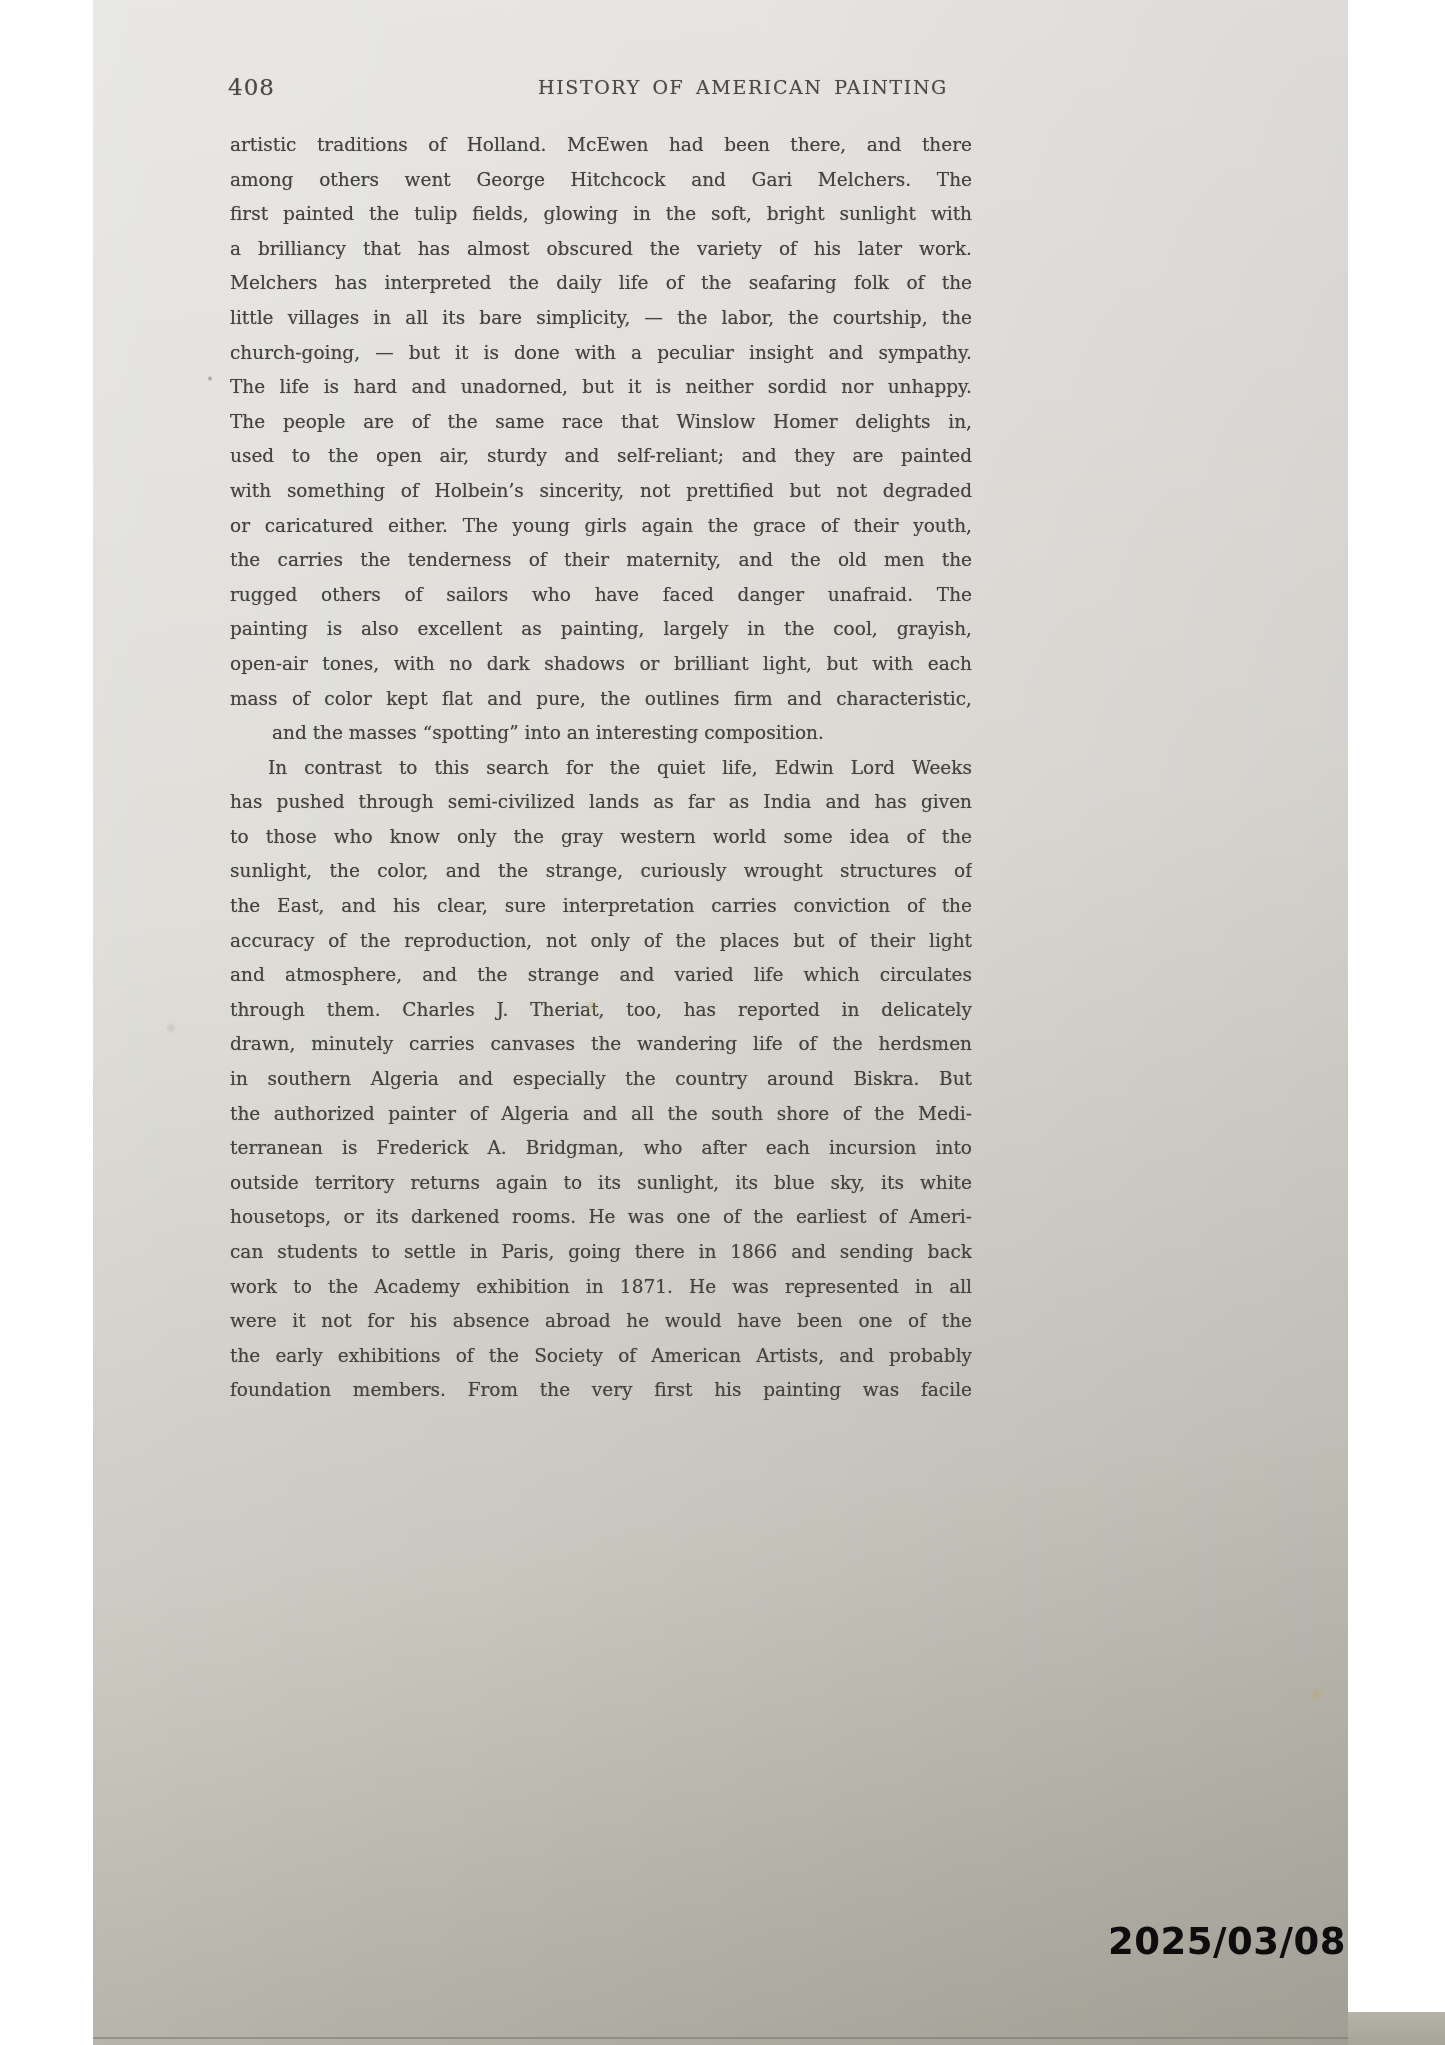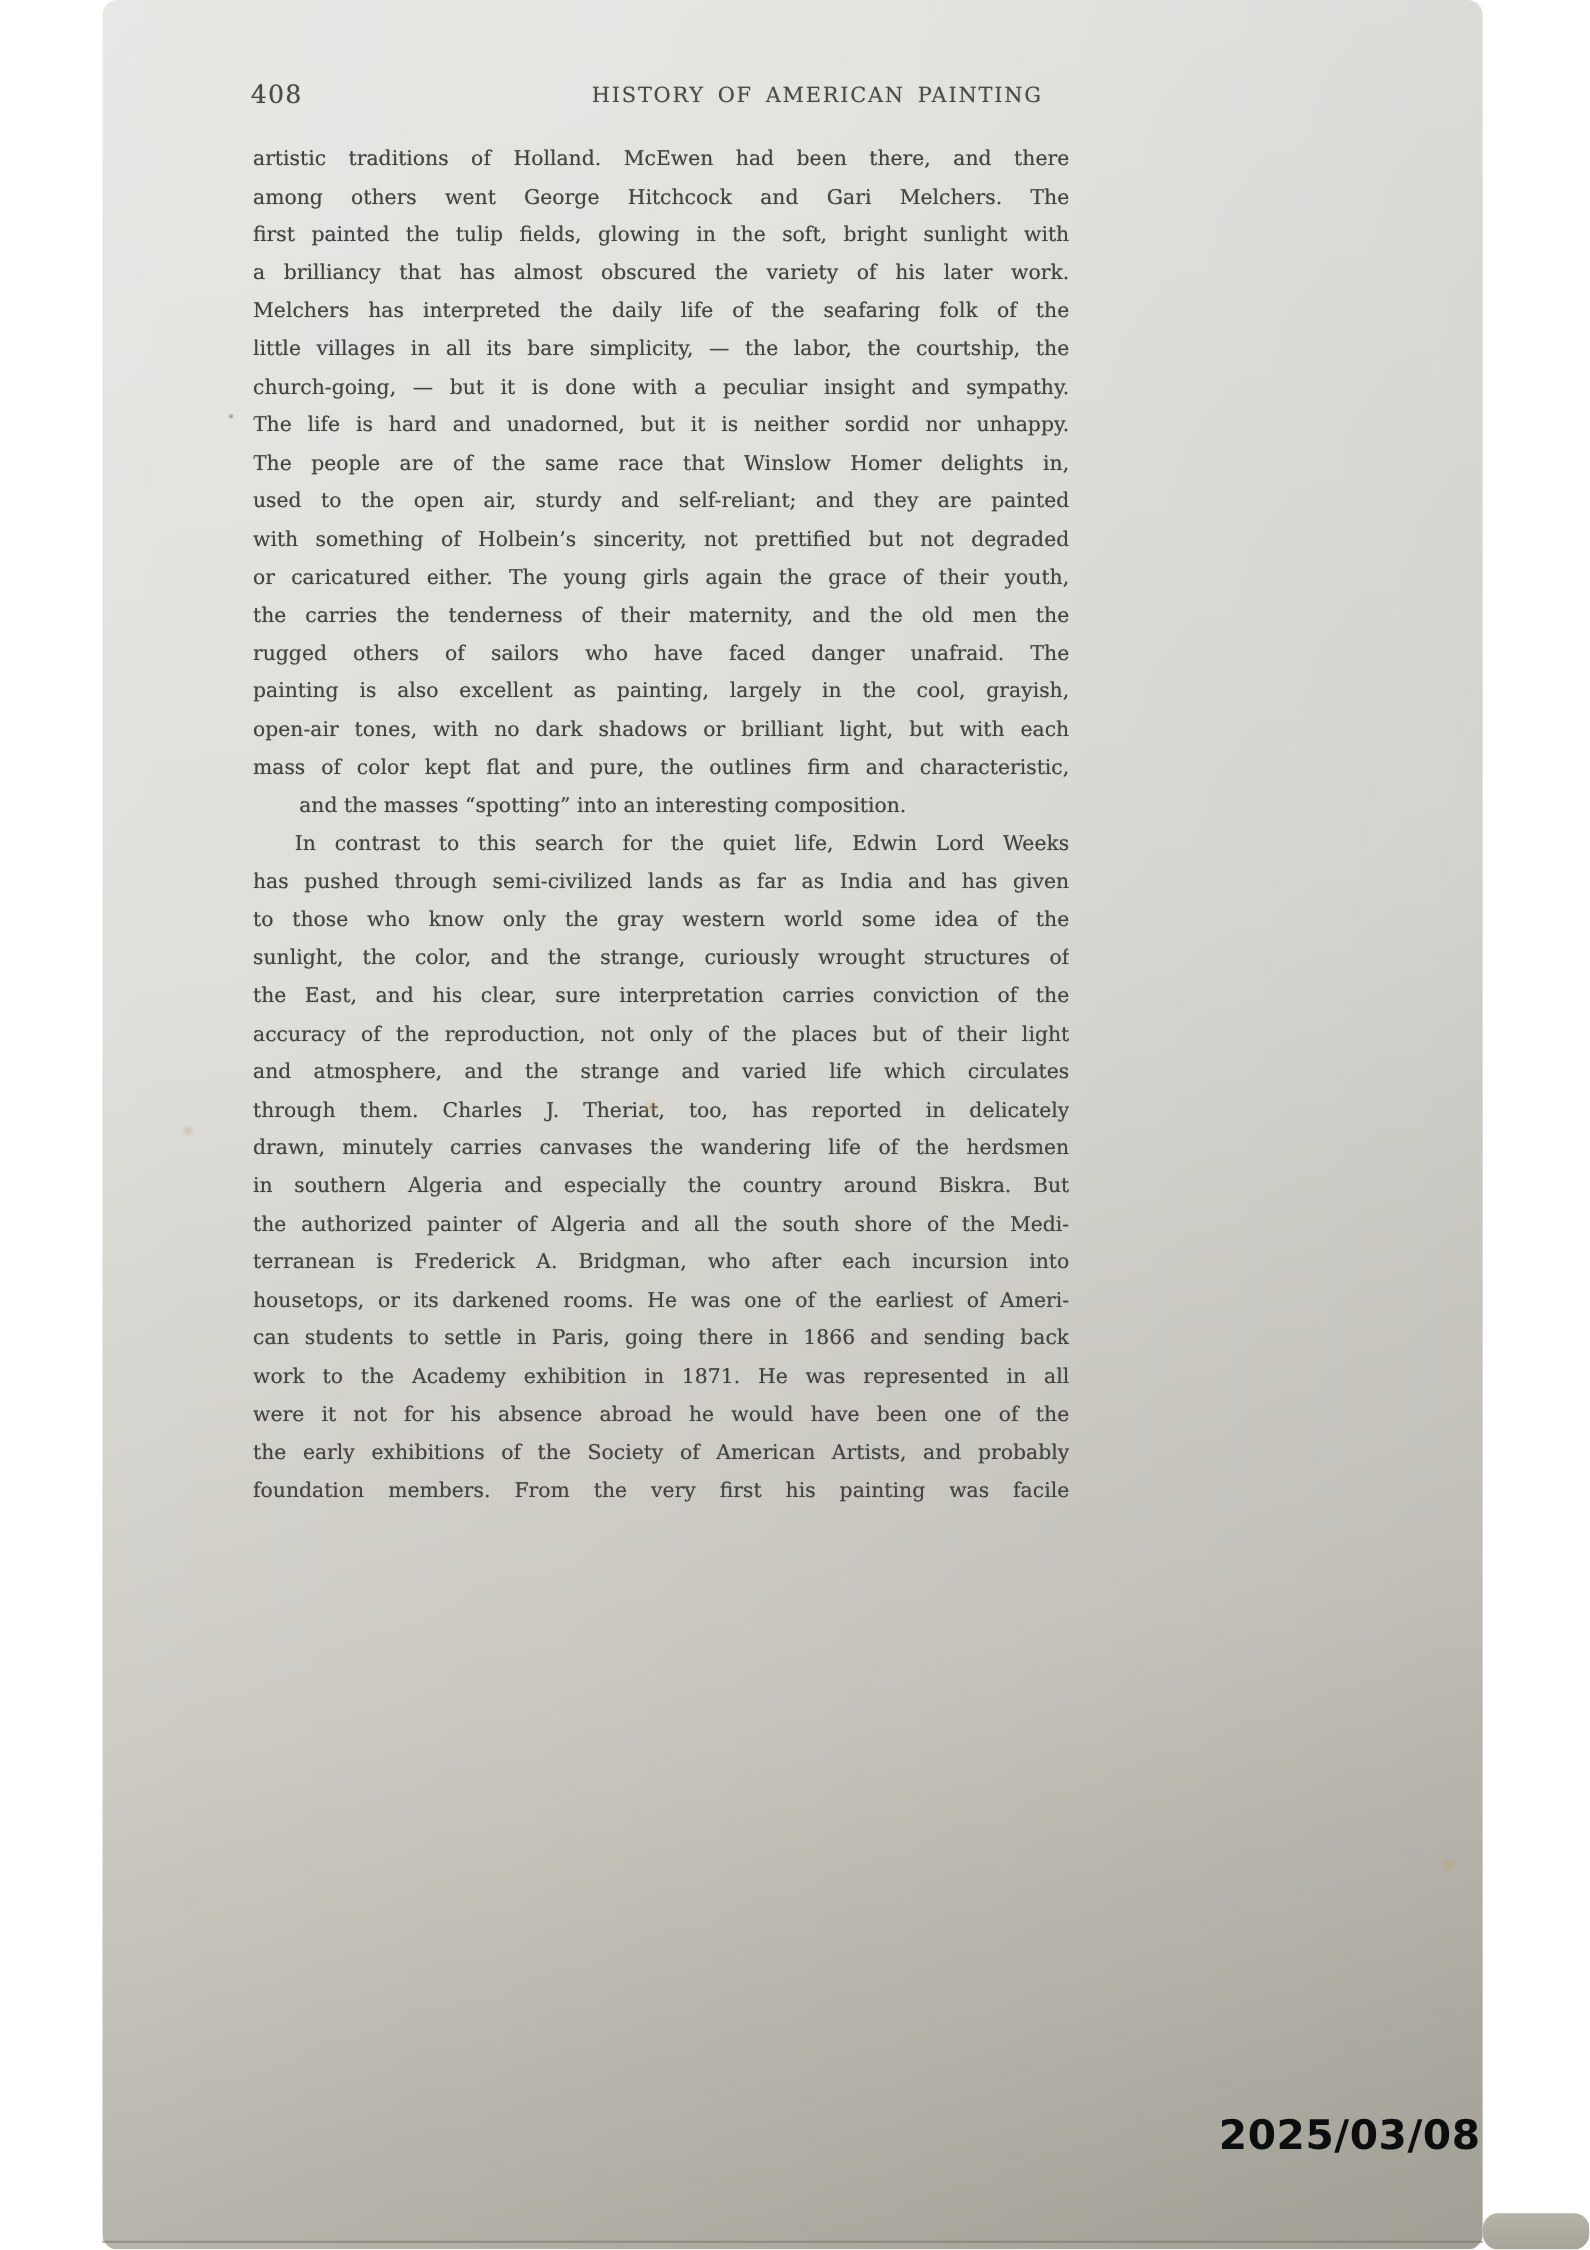--- a/index.html
+++ b/index.html
@@ -4,21 +4,21 @@
 <style>
   :root{
     --page-bg-top:#e6e5e2;
     --page-bg-mid:#dddcd7;
     --page-bg-low:#cac8c0;
     --page-bg-bottom:#aba89e;
     --ink:#44433f;
     --stamp:#0d0d0d;
     --frame:#ffffff;
   }
-  *{margin:0;padding:0;box-sizing:border-box;border-radius:14px;}
+  *{margin:0;padding:0;box-sizing:border-box;}
   html,body{width:1445px;height:2045px;}
   body{
     background:var(--frame);
     font-family:"DejaVu Serif", serif;
     position:relative;
     overflow:hidden;
   }
   .photo{
     position:absolute;
     left:93px; top:0;
@@ -138,20 +138,21 @@
       <div class="line">to those who know only the gray western world some idea of the</div>
       <div class="line">sunlight, the color, and the strange, curiously wrought structures of</div>
       <div class="line">the East, and his clear, sure interpretation carries conviction of the</div>
       <div class="line">accuracy of the reproduction, not only of the places but of their light</div>
       <div class="line">and atmosphere, and the strange and varied life which circulates</div>
       <div class="line">through them.  Charles J. Theriat, too, has reported in delicately</div>
       <div class="line">drawn, minutely carries canvases the wandering life of the herdsmen</div>
       <div class="line">in southern Algeria and especially the country around Biskra.  But</div>
       <div class="line">the authorized painter of Algeria and all the south shore of the Medi-</div>
       <div class="line">terranean is Frederick A. Bridgman, who after each incursion into</div>
+      <div class="line">outside territory returns again to its sunlight, its blue sky, its white</div>
       <div class="line">housetops, or its darkened rooms.  He was one of the earliest of Ameri-</div>
       <div class="line">can students to settle in Paris, going there in 1866 and sending back</div>
       <div class="line">work to the Academy exhibition in 1871.  He was represented in all</div>
       <div class="line">were it not for his absence abroad he would have been one of the</div>
       <div class="line">the early exhibitions of the Society of American Artists, and probably</div>
       <div class="line">foundation members.  From the very first his painting was facile</div>
     </div>
 
   <span class="speck"></span>
   <span class="stain-a"></span>

